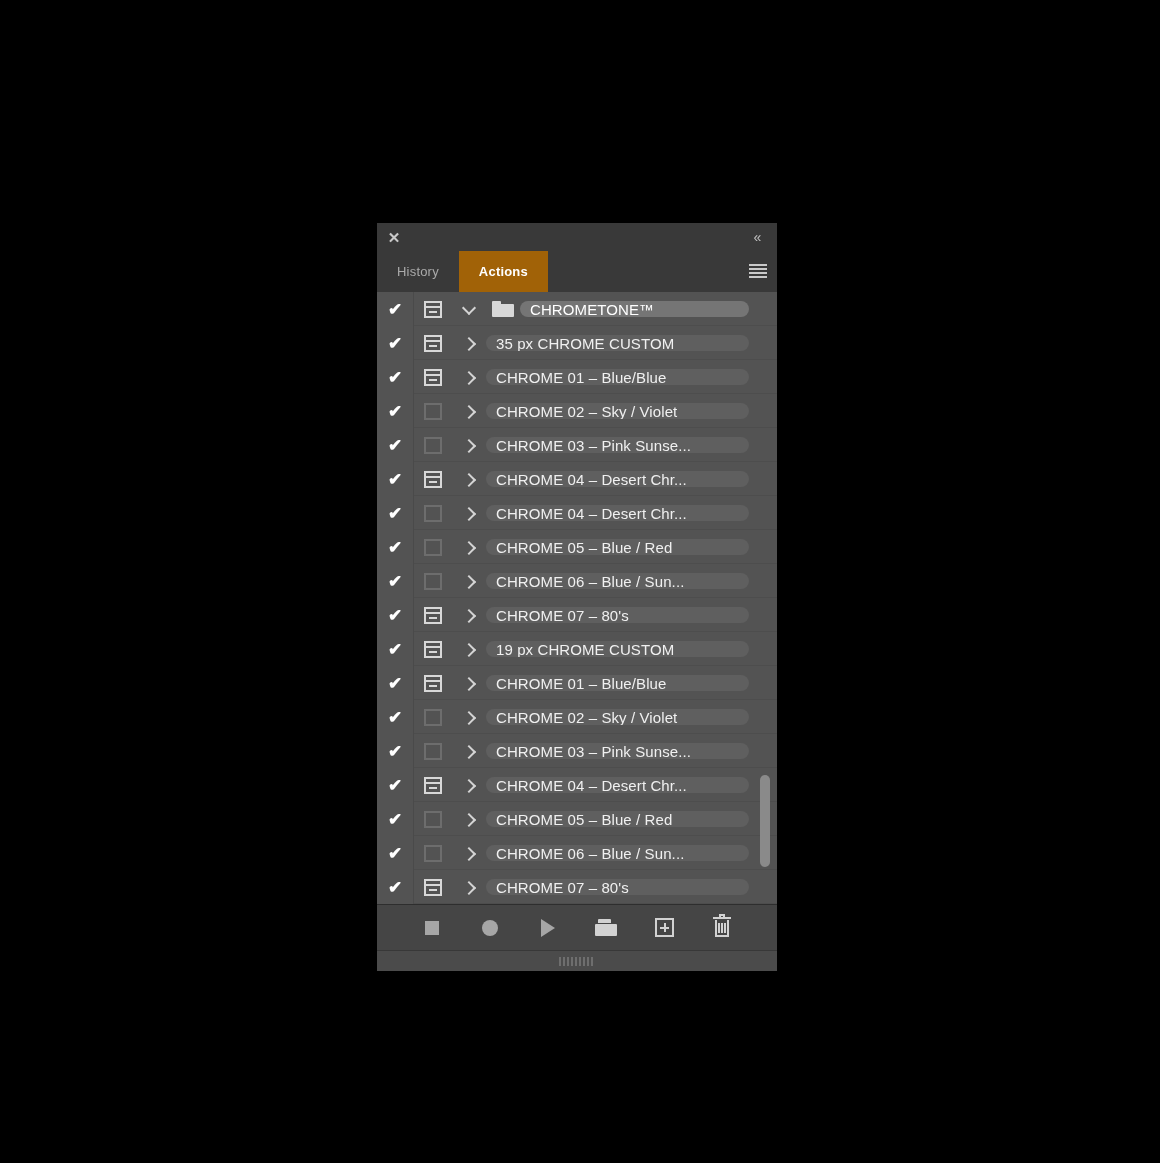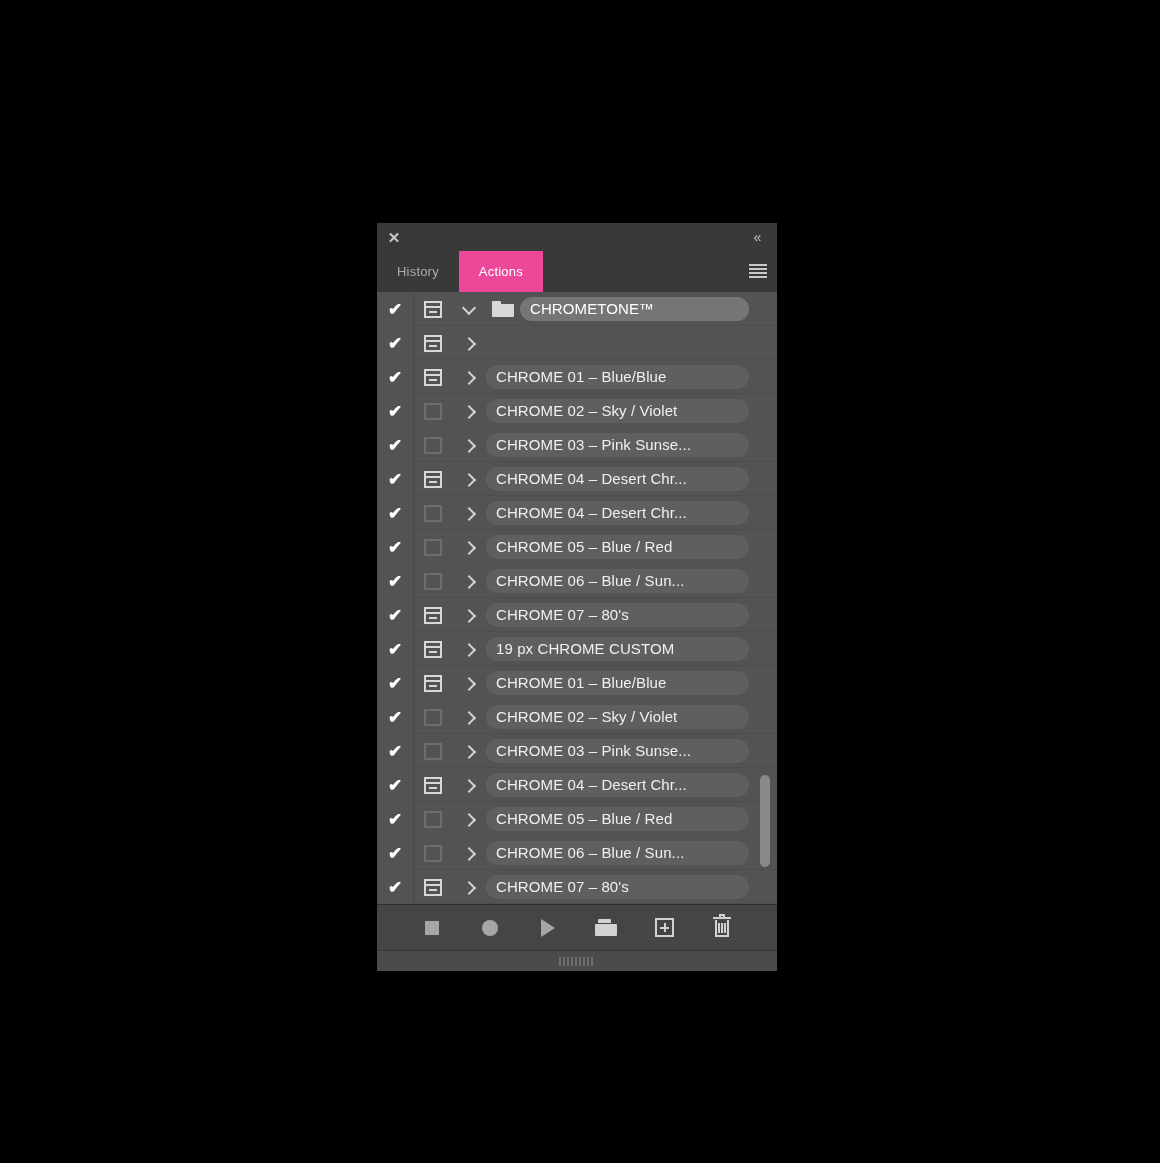--- a/index.html
+++ b/index.html
@@ -87,23 +87,23 @@
     cursor: pointer;
     user-select: none;
     box-sizing: border-box;
   }
   .tab.inactive {
     background: #393939;
     color: #aaaaaa;
     font-weight: normal;
   }
   .tab.active {
-    background: #ec4899;
+    background: #a16207;
     color: #ffffff;
-    font-weight: normal;
+    font-weight: bold;
   }
   .tabstrip-filler {
     flex: 1 1 auto;
     background: #393939;
   }
   .menu-icon {
     position: absolute;
     right: 8px;
     top: 12px;
     width: 22px;
@@ -264,23 +264,23 @@
     position: absolute;
     left: 0; top: 3px;
     width: 22px; height: 13px;
     background: #d8d8d8;
     border-radius: 1px;
   }
 
   
   .col-label {
     flex: 1 1 auto;
-    height: 24px;
-    display: flex;
-    align-items: center;
+    height: 16px;
+    display: flex;
+    align-items: flex-start;
     background: #5f5f5f;
     padding-left: 10px;
     margin-right: 28px;
     box-sizing: border-box;
     overflow: hidden;
     cursor: pointer;
     border-radius: 12px;
   }
   .row.selected .col-label {
     background: #757575;
@@ -495,20 +495,23 @@
           <div class="row">
             <div class="col-check">
               <span class="check-glyph">✔</span>
             </div>
             <div class="col-divider"></div>
             <div class="col-dialog">
               <div class="dlg-box on"></div>
             </div>
             <div class="col-arrow">
               <div class="chev right"></div>
+            </div>
+            <div class="col-label">
+              <span class="label-text">35 px CHROME CUSTOM</span>
             </div>
           </div>
           <div class="row">
             <div class="col-check">
               <span class="check-glyph">✔</span>
             </div>
             <div class="col-divider"></div>
             <div class="col-dialog">
               <div class="dlg-box on"></div>
             </div>

